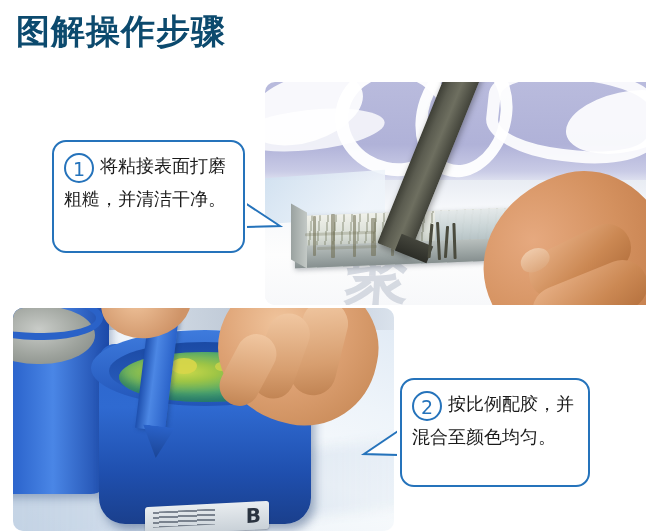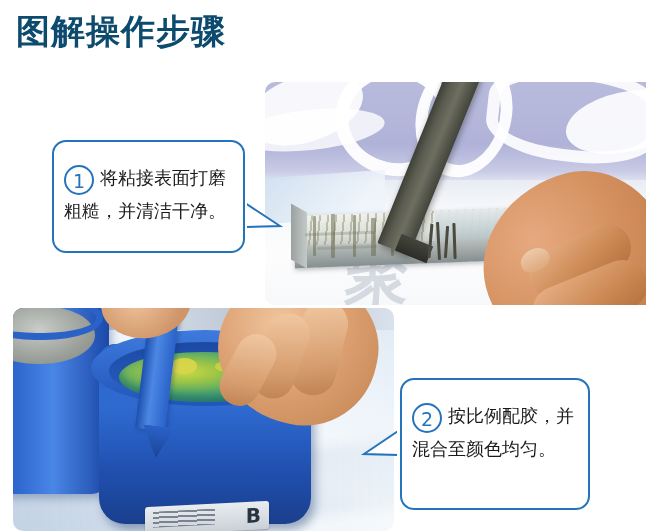--- a/index.html
+++ b/index.html
@@ -249,25 +249,25 @@
 
   
   .bubble{
     position:absolute;
     background:#ffffff;
     border:2px solid #2573bb;
     border-radius:14px;
     box-sizing:border-box;
   }
   #bubble-1{left:52px;top:140px;width:193px;height:113px;}
-  #bubble-2{left:400px;top:378px;width:190px;height:132px;}
+  #bubble-2{left:400px;top:378px;width:190px;height:109px;}
 
   .bubble-body{
     position:absolute;inset:0;
-    padding:20px 9px 6px 10px;
+    padding:8px 9px 6px 10px;
     box-sizing:border-box;
     color:#1a1a1a;
     font-size:18px;
     line-height:27px;
     letter-spacing:0px;
     font-family:"DejaVu Sans","Liberation Sans",sans-serif;
   }
   .num-circle{
     display:inline-block;
     width:30px;height:30px;line-height:28px;

